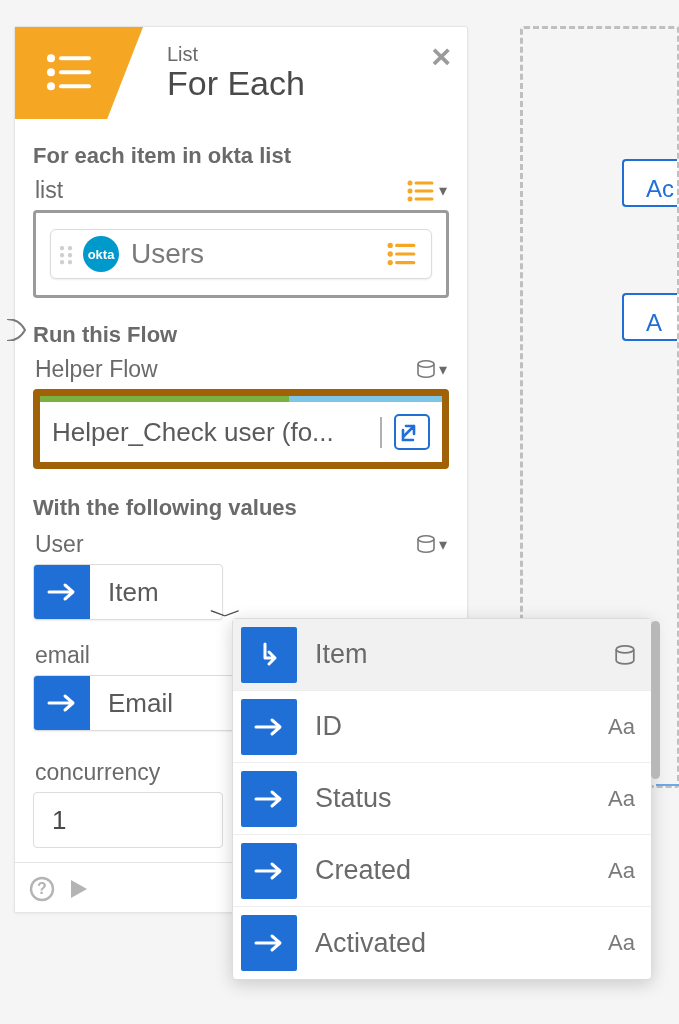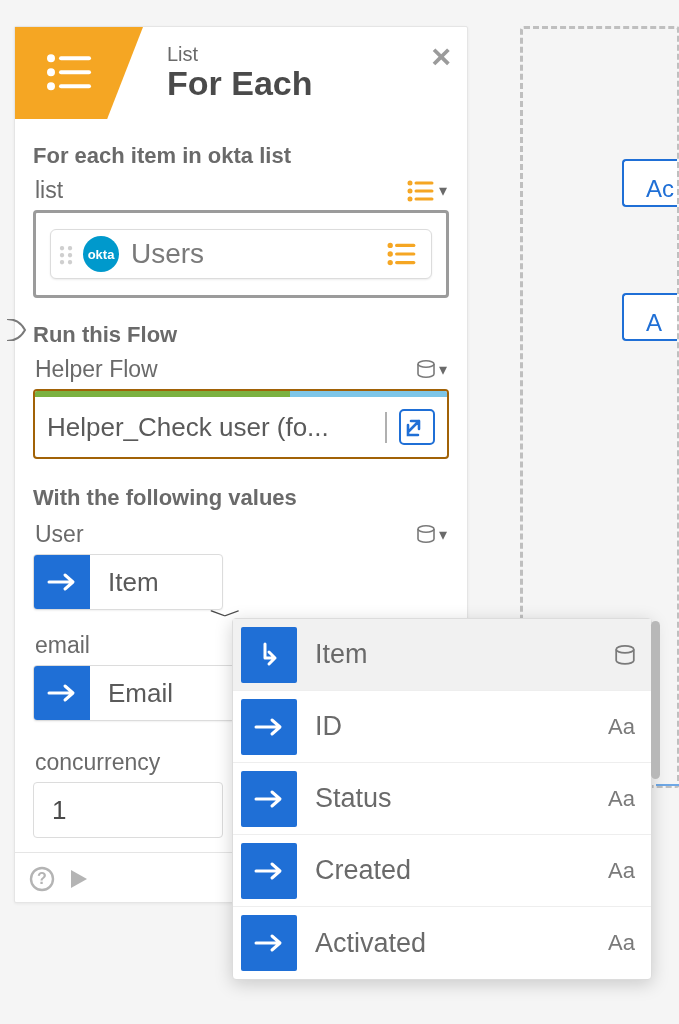--- a/index.html
+++ b/index.html
@@ -56,21 +56,21 @@
   }
   .header-sup {
     font-size: 20px;
     color: #6a6a6a;
     font-weight: 400;
     margin-bottom: -2px;
   }
   .header-title {
     font-size: 34px;
     color: #4a4a4a;
-    font-weight: 700;
+    font-weight: 400;
   }
   .close-x {
     position: absolute;
     right: 16px;
     top: 12px;
     color: #9b9b9b;
     font-size: 34px;
     line-height: 1;
     cursor: pointer;
     font-weight: 600;
@@ -150,21 +150,21 @@
     left:-8px;
     top:292px;
     width:22px;
     height:22px;
   }
 
   .run-label { margin-top: 24px; }
 
   .helper-flow-box {
     margin-top: 6px;
-    border:2px solid #a16207;
+    border:7px solid #a16207;
     border-radius:4px;
     overflow:hidden;
   }
   .progress-bar {
     height:6px;
     display:flex;
   }
   .progress-green { background:#7bb141; width:62%; }
   .progress-blue  { background:#7ec6e8; width:38%; }
   .helper-flow-row {

